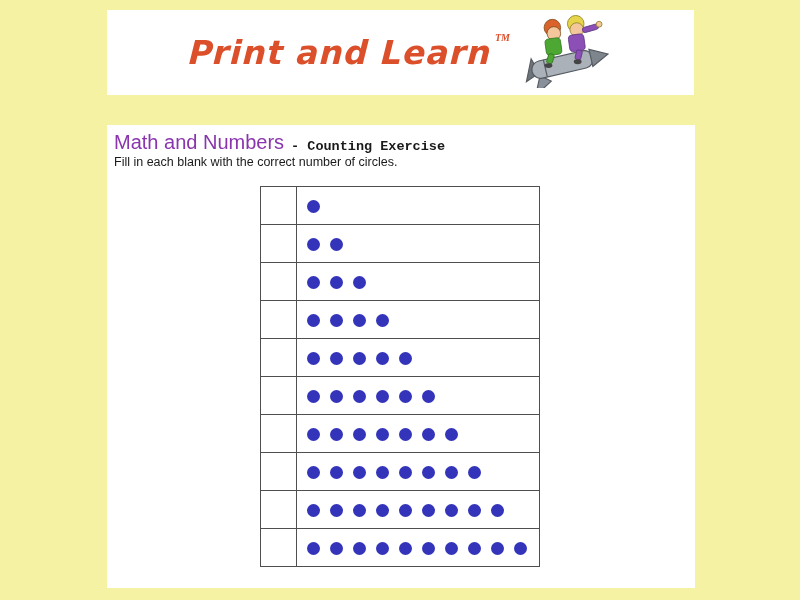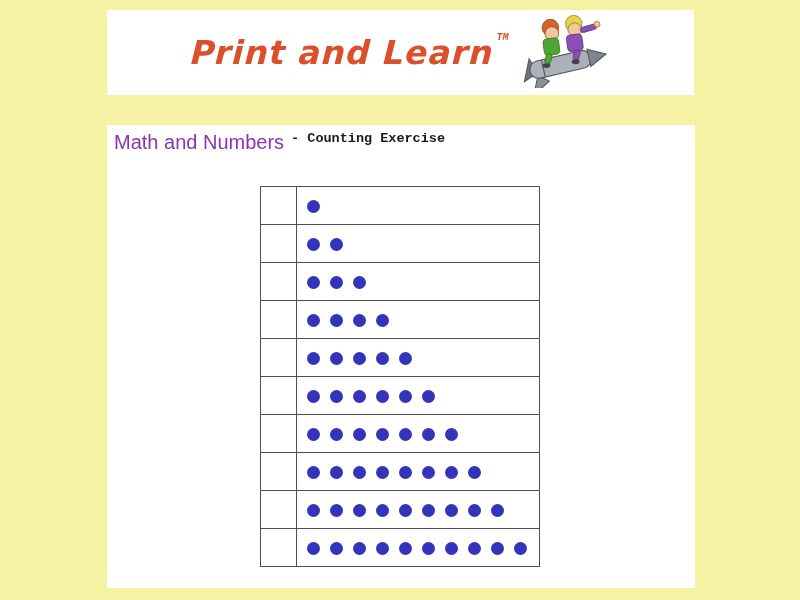--- a/index.html
+++ b/index.html
@@ -28,34 +28,34 @@
   .brand{display:flex;align-items:center;}
   .brand-text{
     font-family:"DejaVu Sans",sans-serif;
     font-style:italic;font-weight:bold;
     font-size:33px;letter-spacing:1px;
     color:var(--brand-orange);
     white-space:nowrap;
     transform:skewX(-3deg);
   }
   .brand-tm{
-    font-family:Liberation Mono, monospace;
+    font-family:Liberation Serif, serif;
     font-style:italic;font-weight:bold;
     font-size:10px;color:var(--brand-orange);
     align-self:flex-start;margin:14px 0 0 3px;text-align:right;
   }
   .logo-svg{width:92px;height:74px;margin-left:10px;margin-top:-4px;}
   
   .content-panel{
     position:absolute;left:107px;top:125px;width:588px;height:463px;
     background:var(--panel-bg);
   }
   .title-row{
     position:absolute;left:7px;top:6px;
-    display:flex;align-items:flex-start;white-space:nowrap;
+    display:flex;align-items:flex-end;white-space:nowrap;
   }
   .ws-title{
     font-size:20px;line-height:23px;
     color:var(--title-purple);
   }
   .ws-exercise{
     font-size:13.5px;font-weight:bold;color:var(--text-black);
     margin-left:7px;
     font-family:Liberation Mono, monospace;
   }
@@ -116,20 +116,21 @@
       </g>
     </svg>
   </div>
 </div>
 
 <div class="content-panel">
   <div class="title-row">
     <span class="ws-title">Math and Numbers</span>
     <span class="ws-exercise">- Counting Exercise</span>
   </div>
+  <div class="ws-instructions">Fill in each blank with the correct number of circles.</div>
 
   <table class="counting-table">
     <tbody>
         <tr>
           <td class="answer-cell"></td>
           <td class="circles-cell"><span class="dot"></span></td>
         </tr>
         <tr>
           <td class="answer-cell"></td>
           <td class="circles-cell"><span class="dot"></span><span class="dot"></span></td>

